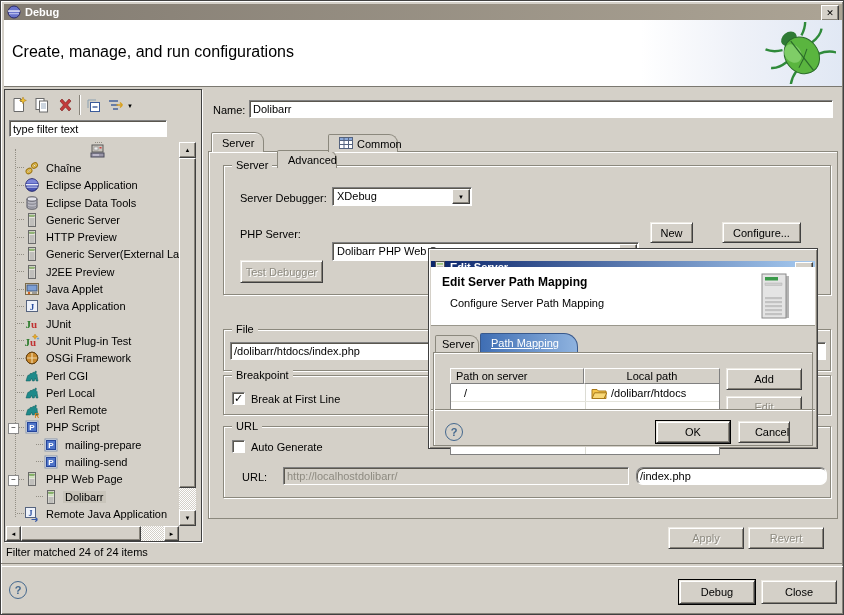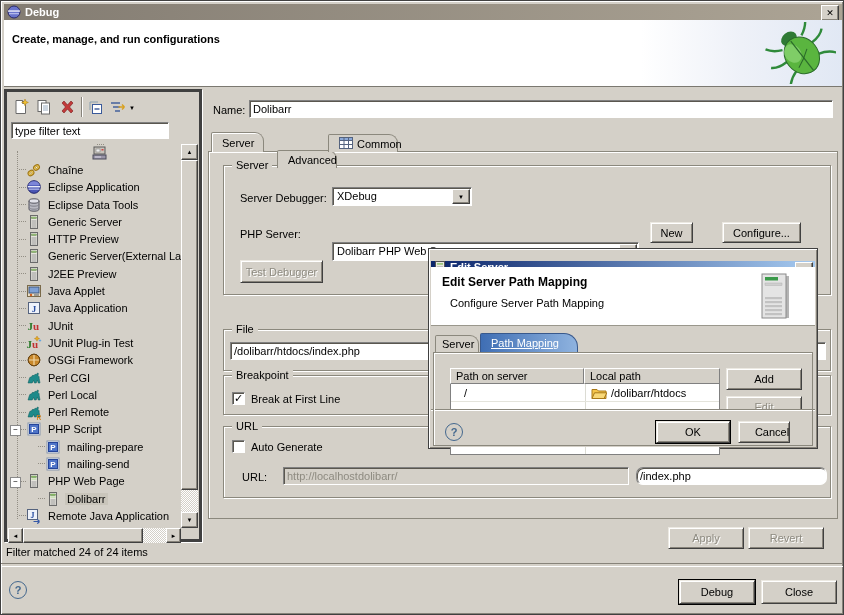--- a/index.html
+++ b/index.html
@@ -11,21 +11,21 @@
   
   .titlebar{left:3px;top:3px;width:838px;height:16px;display:flex;align-items:center;
             background:linear-gradient(90deg,#837c72,#aca495);color:#fff;font-weight:bold;}
   .titlebar .ticon{margin:0 4px 0 3px;display:inline-flex;}
   .xbtn{width:16px;height:14px;background:#d4d0c8;border:1px solid;border-color:#fff #404040 #404040 #fff;
         box-shadow:inset -1px -1px 0 #87837a;display:flex;align-items:center;justify-content:center;
         font-size:9px;font-weight:bold;color:#000;line-height:1;}
   .banner{left:3px;top:19px;width:838px;height:66px;
           background:linear-gradient(to right,#ffffff 0%,#ffffff 76%,#eef1f8 88%,#e1e8f4 100%);
           border-bottom:1px solid #7b7870;}
-  .banner-title{position:absolute;left:8px;top:13px;font-size:11px;font-weight:bold;}
+  .banner-title{position:absolute;left:8px;top:23px;font-size:16px;font-weight:normal;}
   
   .field{background:#fff;border:1px solid;border-color:#808080 #fff #fff #808080;
          box-shadow:inset 1px 1px 0 #5a574f;box-sizing:border-box;}
   input.field{font:11px "Liberation Sans","DejaVu Sans",sans-serif;padding:1px 3px;outline:none;color:#000;}
   input.fdis{background:#d4d0c8;color:#8e8b81;}
   .b3{background:#d4d0c8;border:1px solid;border-color:#ece9e2 #404040 #404040 #ece9e2;
       box-shadow:inset 1px 1px 0 #fff,inset -1px -1px 0 #87837a;box-sizing:border-box;
       display:flex;align-items:center;justify-content:center;font-size:11px;}
   .bdef{box-shadow:0 0 0 1px #000,inset 1px 1px 0 #fff,inset -1px -1px 0 #87837a;}
   .bdis{color:#8e8b81;text-shadow:1px 1px 0 #fff;}
@@ -102,21 +102,21 @@
             </g>
             <ellipse cx="36" cy="13" rx="8.5" ry="6.5" fill="#2f7a35"></ellipse>
             <ellipse cx="36" cy="34" rx="16.5" ry="19.5" fill="#5ab53f" stroke="#2a6a2a"></ellipse>
             <ellipse cx="30" cy="27" rx="8" ry="10" fill="#93da7c" opacity=".65"></ellipse>
             <line x1="36" y1="16" x2="36" y2="53" stroke="#2a6a2a" stroke-width="1.2"></line>
             <path d="M26 42 q10 -4 18 -10" stroke="#2a6a2a" fill="none" stroke-width="1"></path>
           </g>
         </svg></span>
   </div>
 
-  <div class="abs" style="left:3px;top:88px;width:198px;height:453px;border:3px solid #404040;box-shadow:1px 1px 0 #fff;box-sizing:border-box;">
+  <div class="abs" style="left:3px;top:88px;width:198px;height:453px;border:1px solid #404040;box-shadow:1px 1px 0 #fff;box-sizing:border-box;">
 
     <span class="abs" style="left:5px;top:6px;"><svg width="18" height="18" viewBox="0 0 18 18">
           <path d="M4 2.5 h6.5 l3 3 V15.5 H4 Z" fill="#fff" stroke="#6a6a6a"></path>
           <path d="M10.5 2.5 v3 h3" fill="none" stroke="#6a6a6a"></path>
           <path d="M13 1 l1 2.4 2.4 1 -2.4 1 -1 2.4 -1 -2.4 -2.4 -1 2.4 -1 z" fill="#f0c030" stroke="#a87818" stroke-width=".5"></path>
         </svg></span>
     <span class="abs" style="left:28px;top:6px;"><svg width="18" height="18" viewBox="0 0 18 18">
           <rect x="3" y="2.5" width="8" height="11" fill="#fff" stroke="#6a6a6a"></rect>
           <rect x="6.5" y="5" width="8" height="11" fill="#fff" stroke="#6a6a6a"></rect>
           <g stroke="#9aacc0">
@@ -563,21 +563,21 @@
     <div class="mtab dtab-on" style="left:51px;top:84px;width:98px;height:19px;padding:0 10px;">
       <span>Path Mapping</span>
     </div>
     <div class="abs pane" style="left:4px;top:103px;width:380px;height:94px;"></div>
 
     <div class="abs" style="left:21px;top:119px;width:270px;height:88px;overflow:hidden;">
       <div style="display:flex;">
         <div class="th" style="width:134px;height:16px;">
           <span>Path on server</span>
         </div>
-        <div class="th" style="width:136px;height:16px;">
+        <div class="th" style="width:136px;height:16px;justify-content:center;">
           <span>Local path</span>
         </div>
       </div>
       <div id="map-rows" style="background:#fff;border:1px solid #808080;border-top:none;height:70px;position:relative;">
         <div class="abs" style="left:134px;top:0;bottom:0;width:1px;background:#dcdcd4;"></div>
       <div style="display: flex; height: 17px; align-items: center; border-bottom: 1px solid rgb(228, 228, 220); position: relative; z-index: 1;">
             <div style="width: 134px; padding-left: 13px; box-sizing: border-box;">/</div>
             <div style="flex: 1 1 0%; display: flex; align-items: center; gap: 4px; padding-left: 6px;">
               <span style="display: inline-flex;">
                 <svg width="16" height="14" viewBox="0 0 16 14">

